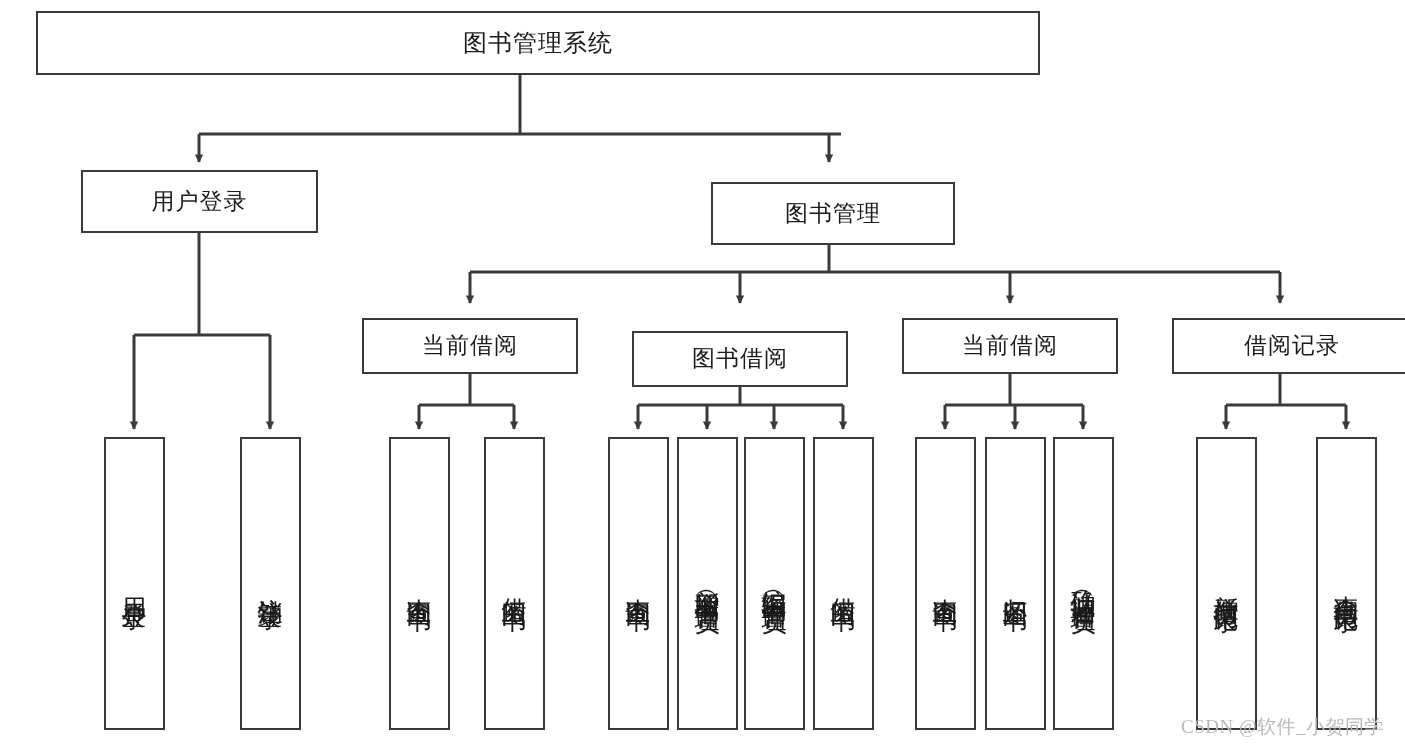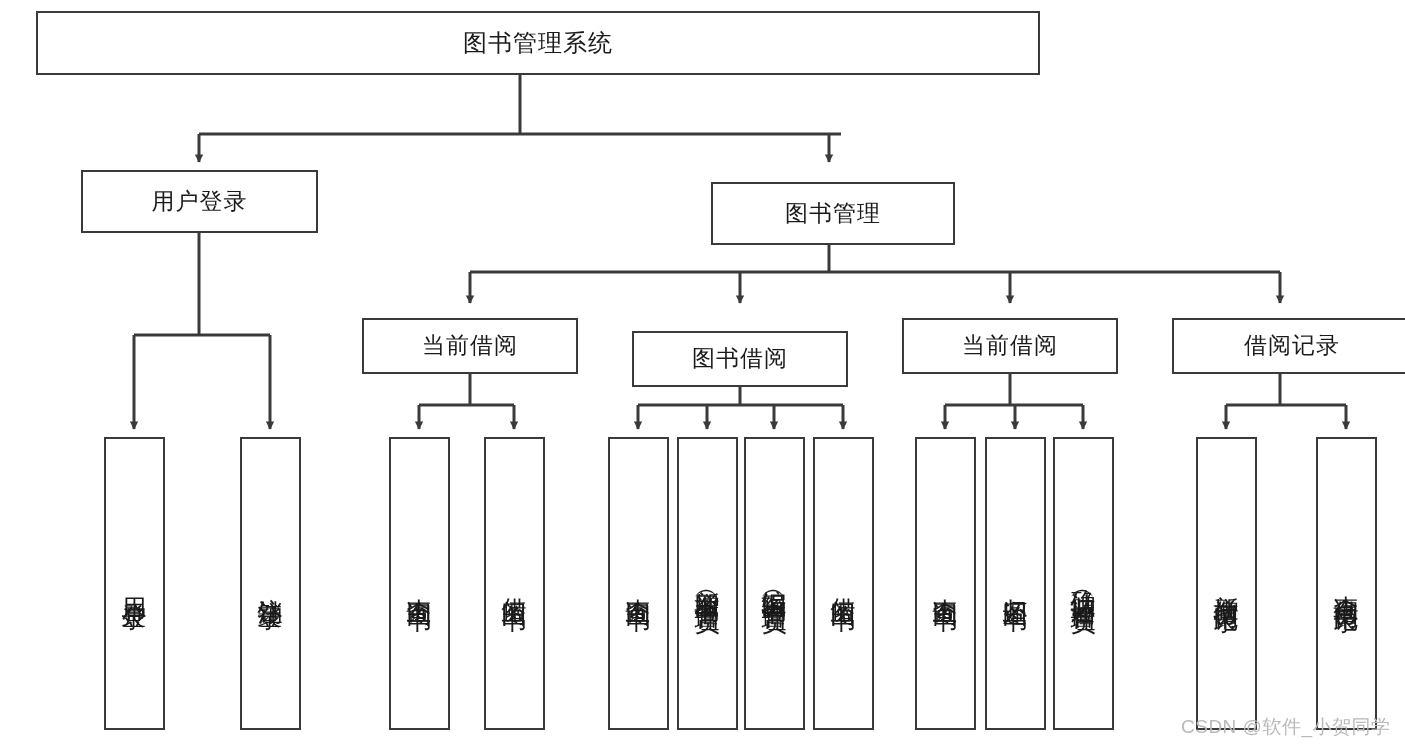--- a/index.html
+++ b/index.html
@@ -187,15 +187,15 @@
     <span class="node-label">确认归还（管理员）</span>
   </div>
 
   <div class="node vertical" style="left:1196px; top:437px; width:61px; height:293px;">
     <span class="node-label">新增借阅记录</span>
   </div>
   <div class="node vertical" style="left:1316px; top:437px; width:61px; height:293px;">
     <span class="node-label">查询借阅记录</span>
   </div>
 
-  <div class="watermark" style="left:1181px; top:714px;">CSDN @软件_小贺同学</div>
+  <div class="watermark" style="left:1181px; top:714px;font-family:Liberation Serif, serif;">CSDN @软件_小贺同学</div>
 
 </div>
 
 </body></html>

